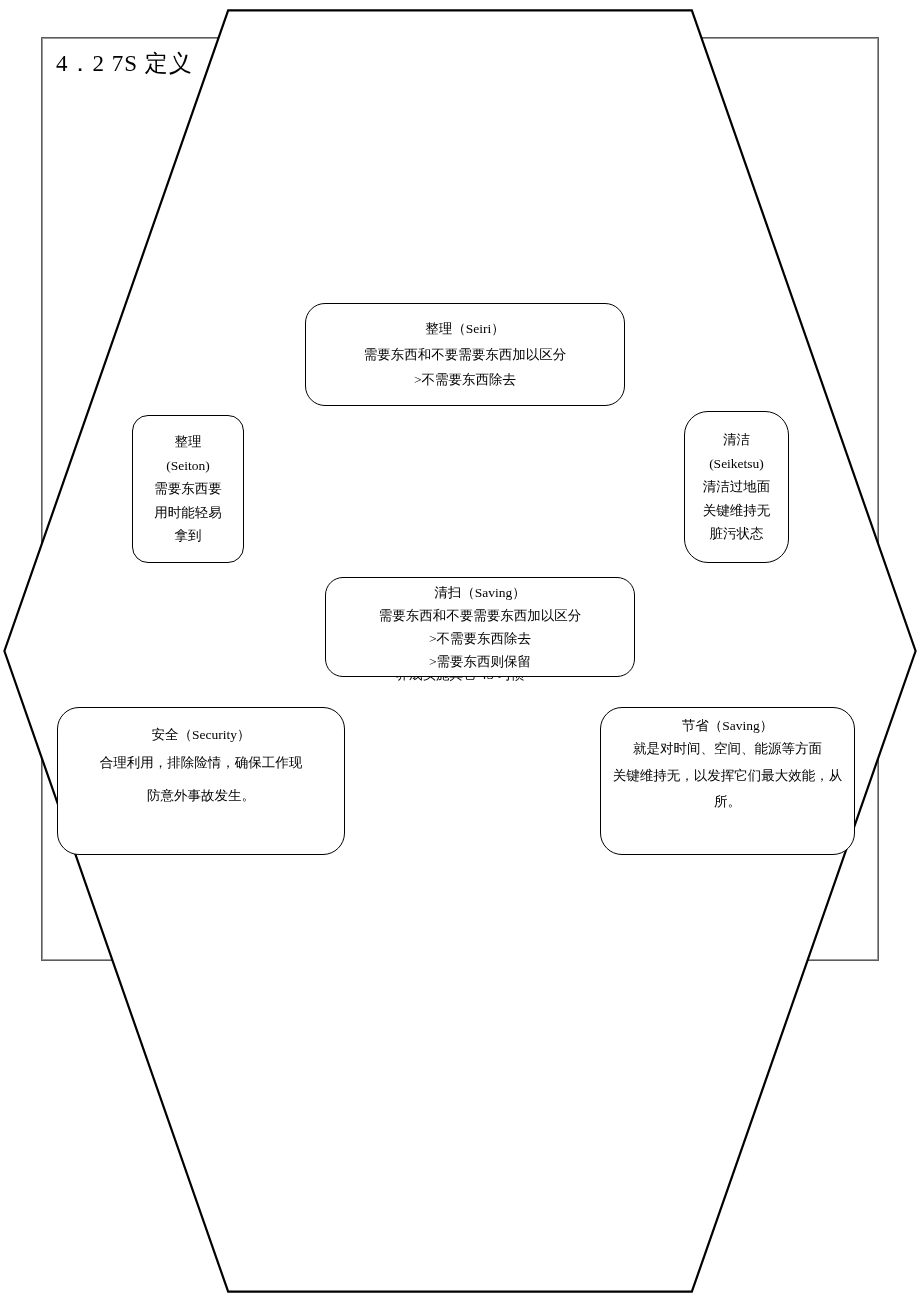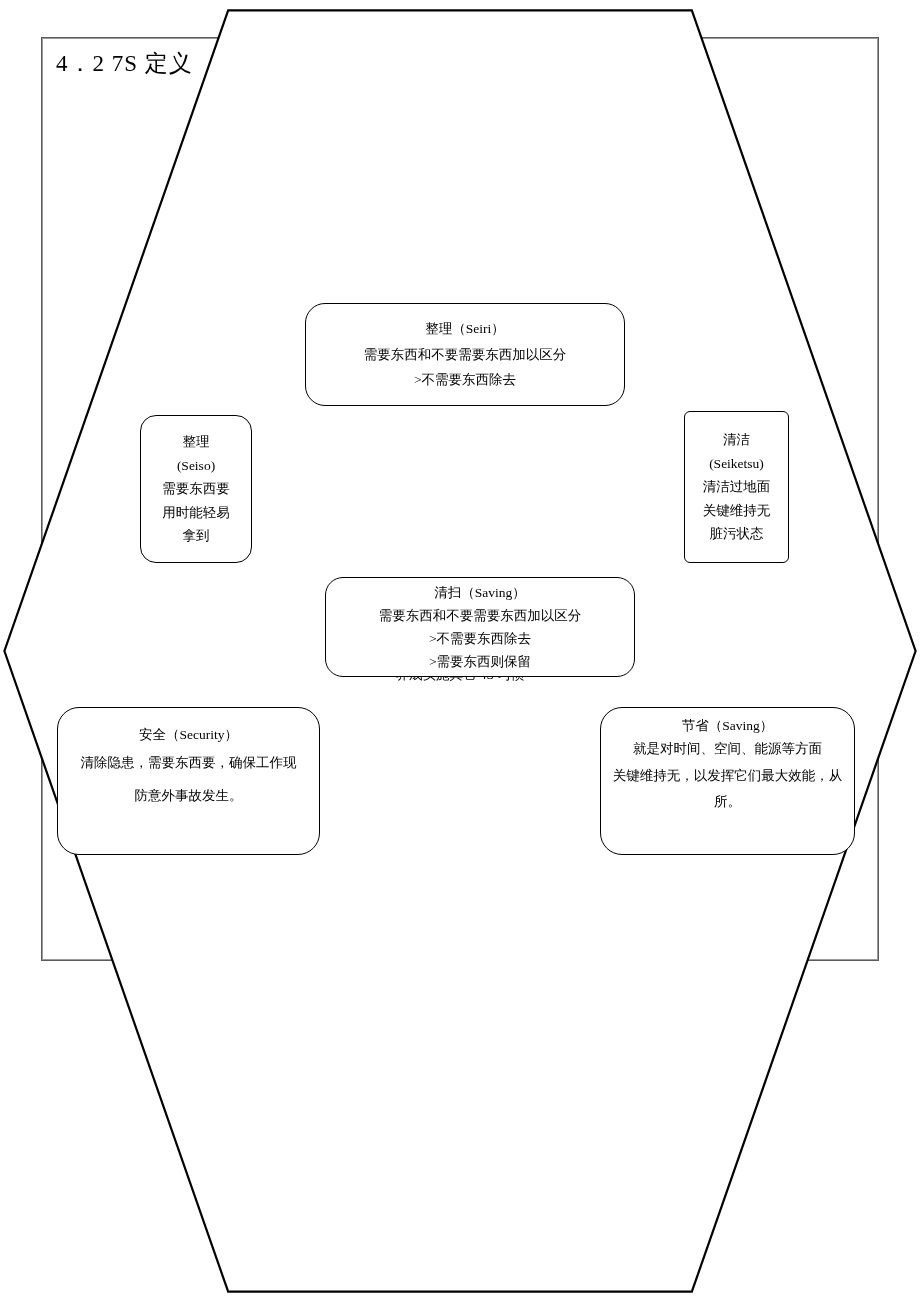--- a/index.html
+++ b/index.html
@@ -92,28 +92,28 @@
 
   
   #node-seiri {
     left: 305px; top: 285px; width: 320px; height: 103px;
     border-radius: 20px;
     margin-top: 18px;
   }
   #node-seiri .ln { line-height: 1.9; }
 
   #node-seiton {
-    left: 140px; top: 415px; width: 112px; height: 148px;
+    left: 132px; top: 415px; width: 112px; height: 148px;
     border-radius: 16px;
   }
   #node-seiton .ln { line-height: 1.75; }
 
   #node-seiketsu {
     left: 684px; top: 411px; width: 105px; height: 152px;
-    border-radius: 6px;
+    border-radius: 24px;
   }
   #node-seiketsu .ln { line-height: 1.75; }
 
   
   #node-shitsuke {
     left: 340px; top: 411px; width: 250px; height: 152px;
     border: none;
     background: transparent;
     display: block;
   }
@@ -133,21 +133,21 @@
     line-height: 1.85;
   }
 
   #node-seiso {
     left: 325px; top: 577px; width: 310px; height: 100px;
     border-radius: 18px;
   }
   #node-seiso .ln { line-height: 1.72; }
 
   #node-security {
-    left: 57px; top: 707px; width: 263px; height: 148px;
+    left: 57px; top: 707px; width: 288px; height: 148px;
     border-radius: 22px;
     justify-content: flex-start;
     padding-top: 16px;
   }
   #node-security .ln { line-height: 2.45; white-space: nowrap; }
   #node-security .ln.first { line-height: 1.6; }
 
   #node-saving {
     left: 600px; top: 707px; width: 255px; height: 148px;
     border-radius: 22px;
@@ -224,21 +224,21 @@
   </svg>
 
   <div class="node rounded" id="node-seiri">
     <span class="ln title-line">整理（Seiri）</span>
     <span class="ln">需要东西和不要需要东西加以区分</span>
     <span class="ln">&gt;不需要东西除去</span>
   </div>
 
   <div class="node rounded" id="node-seiton">
     <span class="ln">整理</span>
-    <span class="ln">(Seiso)</span>
+    <span class="ln">(Seiton)</span>
     <span class="ln">需要东西要</span>
     <span class="ln">用时能轻易</span>
     <span class="ln">拿到</span>
   </div>
 
   <div id="node-shitsuke">
     <svg class="hexshape" viewBox="0 0 250 152" preserveAspectRatio="none" xmlns="http://www.w3.org/2000/svg">
       <polygon points="62,1.2 188,1.2 248.8,76 188,150.8 62,150.8 1.2,76" fill="#ffffff" stroke="#000000" stroke-width="2.2" vector-effect="non-scaling-stroke"></polygon>
     </svg>
     <div class="hextext">
@@ -258,21 +258,21 @@
 
   <div class="node rounded" id="node-seiso">
     <span class="ln title-line">清扫（Saving）</span>
     <span class="ln">需要东西和不要需要东西加以区分</span>
     <span class="ln">&gt;不需要东西除去</span>
     <span class="ln">&gt;需要东西则保留</span>
   </div>
 
   <div class="node rounded" id="node-security">
     <span class="ln first">安全（Security）</span>
-    <span class="ln">清除隐患，需要东西要，确保工作现</span>
+    <span class="ln">合理利用，排除险情，确保工作现</span>
     <span class="ln">防意外事故发生。</span>
   </div>
 
   <div class="node rounded" id="node-saving">
     <span class="ln first">节省（Saving）</span>
     <span class="ln">就是对时间、空间、能源等方面</span>
     <span class="ln">关键维持无，以发挥它们最大效能，从</span>
     <span class="ln">所。</span>
   </div>
 

